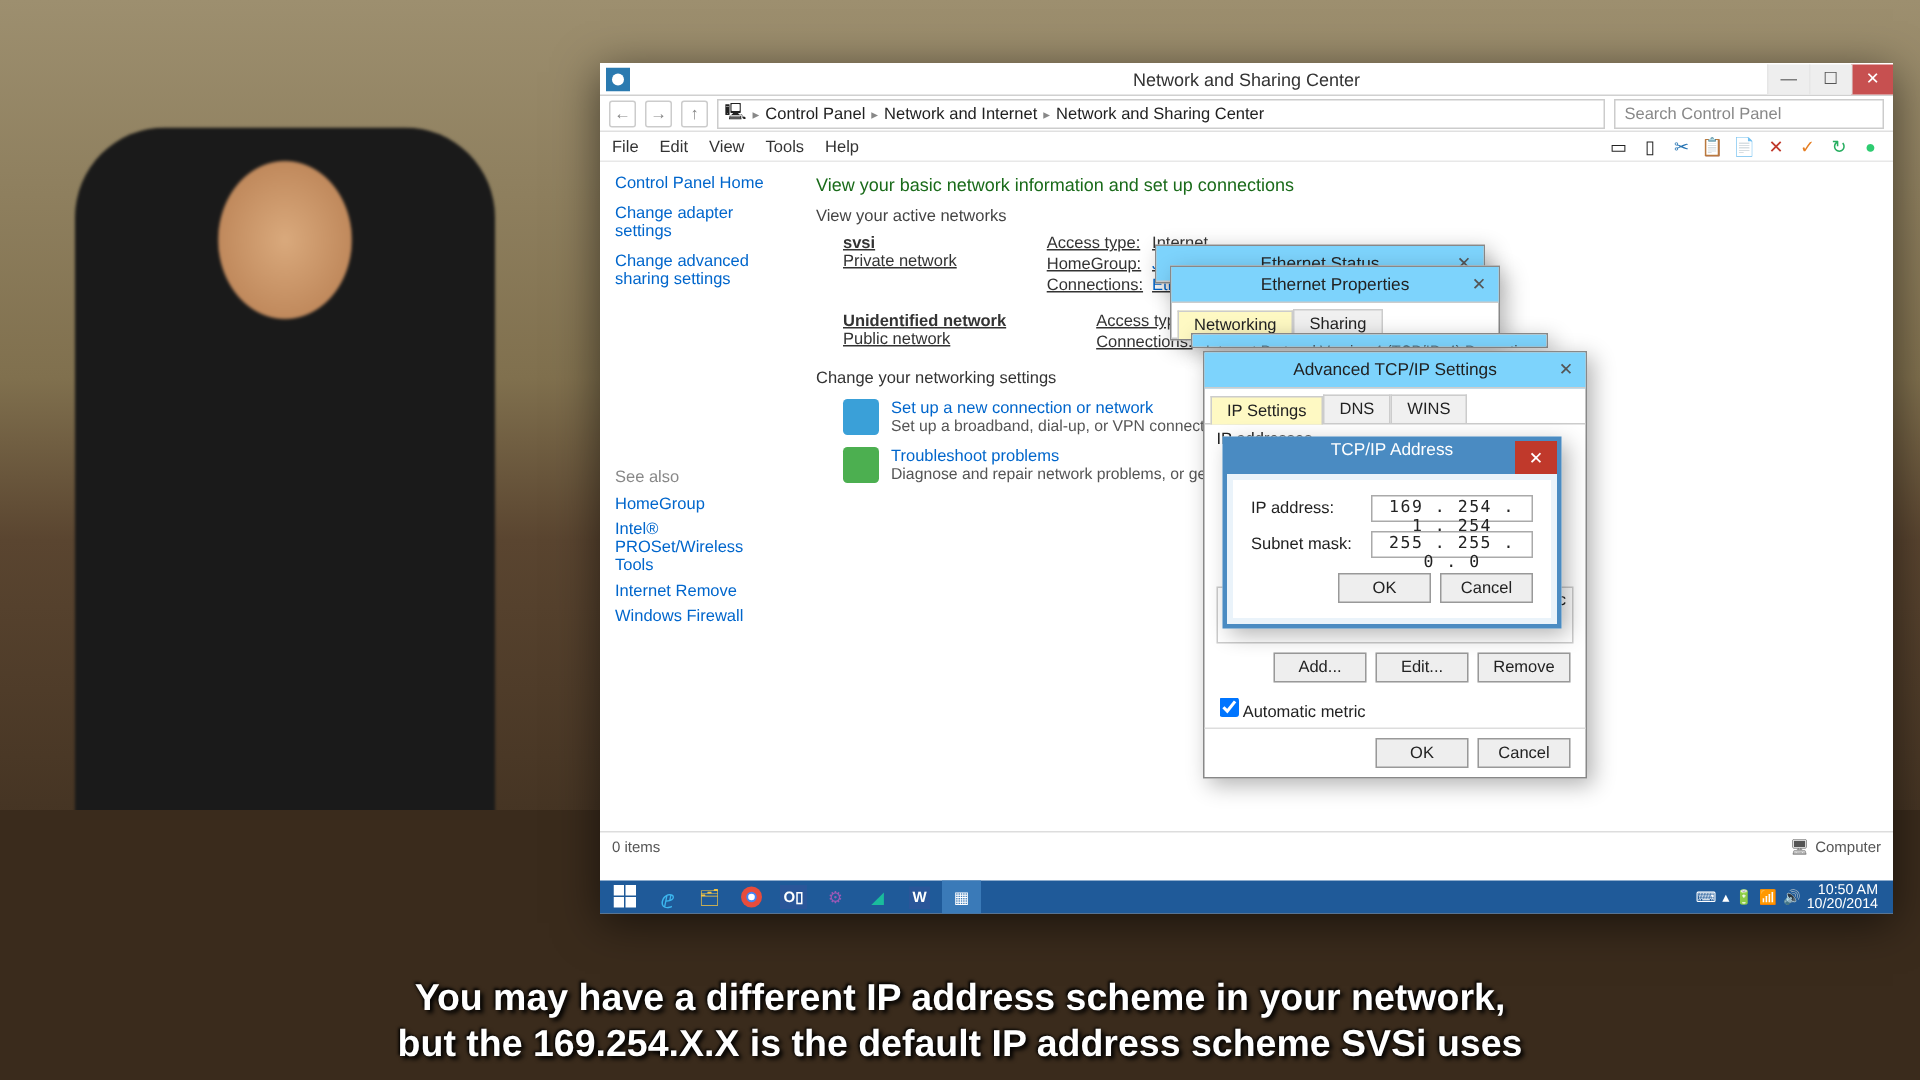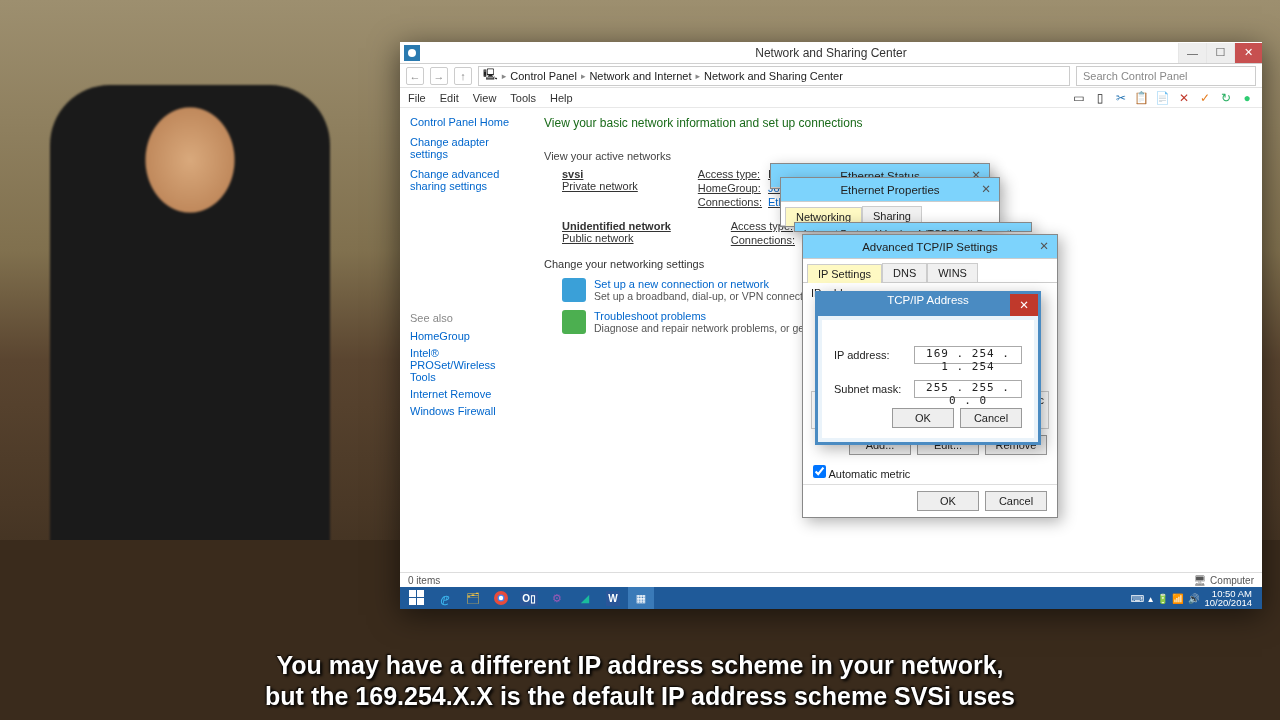--- a/index.html
+++ b/index.html
@@ -29,21 +29,21 @@
 
 .menubar { height:20px; display:flex; align-items:center; gap:14px; padding:0 8px; font-size:11px; color:#333; border-bottom:1px solid #e8e8e8; }
 .toolbar-right { position:absolute; right:6px; top:46px; height:20px; display:flex; align-items:center; gap:3px; }
 .toolbar-right .tbtn { width:18px; height:18px; display:flex; align-items:center; justify-content:center; font-size:12px; }
 
 
 .content { display:flex; height:calc(100% - 22px - 24px - 20px - 22px - 15px); }
 .sidebar { width:130px; padding:8px 10px; font-size:11px; }
 .sidebar a { color:#0066cc; display:block; margin-bottom:8px; cursor:pointer; }
 .main { flex:1; padding:8px 14px; font-size:11px; color:#333; }
-.heading { color:#1a6b1a; font-size:12px; margin-bottom:20px; }
+.heading { color:#1a6b1a; font-size:12px; margin-bottom:8px; }
 .subhead { color:#444; margin:6px 0; }
 .netblock { display:flex; gap:60px; margin:6px 0 12px 18px; font-size:11px;text-decoration:underline; }
 .netblock b { font-weight:bold; }
 .kv { display:grid; grid-template-columns:auto auto; gap:2px 6px; font-size:11px; }
 .kv .link { color:#0066cc; cursor:pointer; }
 .sectiontitle { margin-top:10px; color:#333; }
 .settinglink { display:flex; gap:8px; margin:8px 0 2px 18px; }
 .settinglink .ico { width:24px; height:24px; background:#3aa0d8; border-radius:3px; }
 .settinglink .ico.green { background:#4caf50; }
 .settinglink a { color:#0066cc; cursor:pointer; }
@@ -61,26 +61,26 @@
 .tab.active { background:#fef9c3; position:relative; top:1px; }
 .btn { min-width:62px; height:20px; border:1px solid #999; background:#eee; font-size:11px; display:inline-flex; align-items:center; justify-content:center; cursor:pointer; padding:0 8px; }
 .btnrow { display:flex; gap:6px; justify-content:flex-end; padding:6px 10px; }
 .listbox { border:1px solid #ccc; height:38px; padding:2px 4px; font-size:11px; overflow:hidden; }
 
 
 .modal { border:3px solid #4a8bc2; background:#eaf3fa; }
 .modal .mtitle { background:#4a8bc2; color:#fff; height:22px; display:flex; justify-content:center; font-size:11.5px; position:relative; }
 .modal .mtitle .mx { position:absolute; right:0; top:0; width:28px; height:22px; background:#c0392b; color:#fff; display:flex; align-items:center; justify-content:center; cursor:pointer; }
 .mbody { padding:10px 12px; background:#fff; margin:4px; }
-.frow { display:flex; align-items:center; gap:10px; margin-bottom:6px;margin-top:16px; }
+.frow { display:flex; align-items:center; gap:10px; margin-bottom:6px; }
 .frow label { width:70px; font-size:11px; }
 .ipinput { flex:1; border:1px solid #aaa; height:18px; padding:0 6px; font-family:monospace; font-size:11px; letter-spacing:1px; text-align:center; }
 
 
-.statusbar { position:absolute; bottom:22px; left:0; right:0; height:15px; border-top:1px solid #ddd; display:flex; align-items:center; padding:0 8px; font-size:10px; color:#555; }
+.statusbar { position:absolute; bottom:22px; left:0; right:0; height:15px; border-top:1px solid #ddd; display:flex; align-items:flex-end; padding:16px 8px; font-size:10px; color:#555; }
 .statusbar .sp { margin-left:auto; display:flex; align-items:center; gap:4px; }
 
 
 .taskbar { position:absolute; bottom:0; left:0; right:0; height:22px; background:#1f5a99; display:flex; align-items:center; padding:0 4px; gap:2px; }
 .taskbar .tbico { width:26px; height:22px; display:flex; align-items:center; justify-content:center; cursor:pointer; }
 .taskbar .tbico svg, .taskbar .tbico span { color:#fff; }
 .systray { margin-left:auto; display:flex; align-items:center; gap:4px; color:#fff; font-size:9.5px; padding-right:6px; }
 .systray .clock { text-align:right; line-height:1; }
 
 

